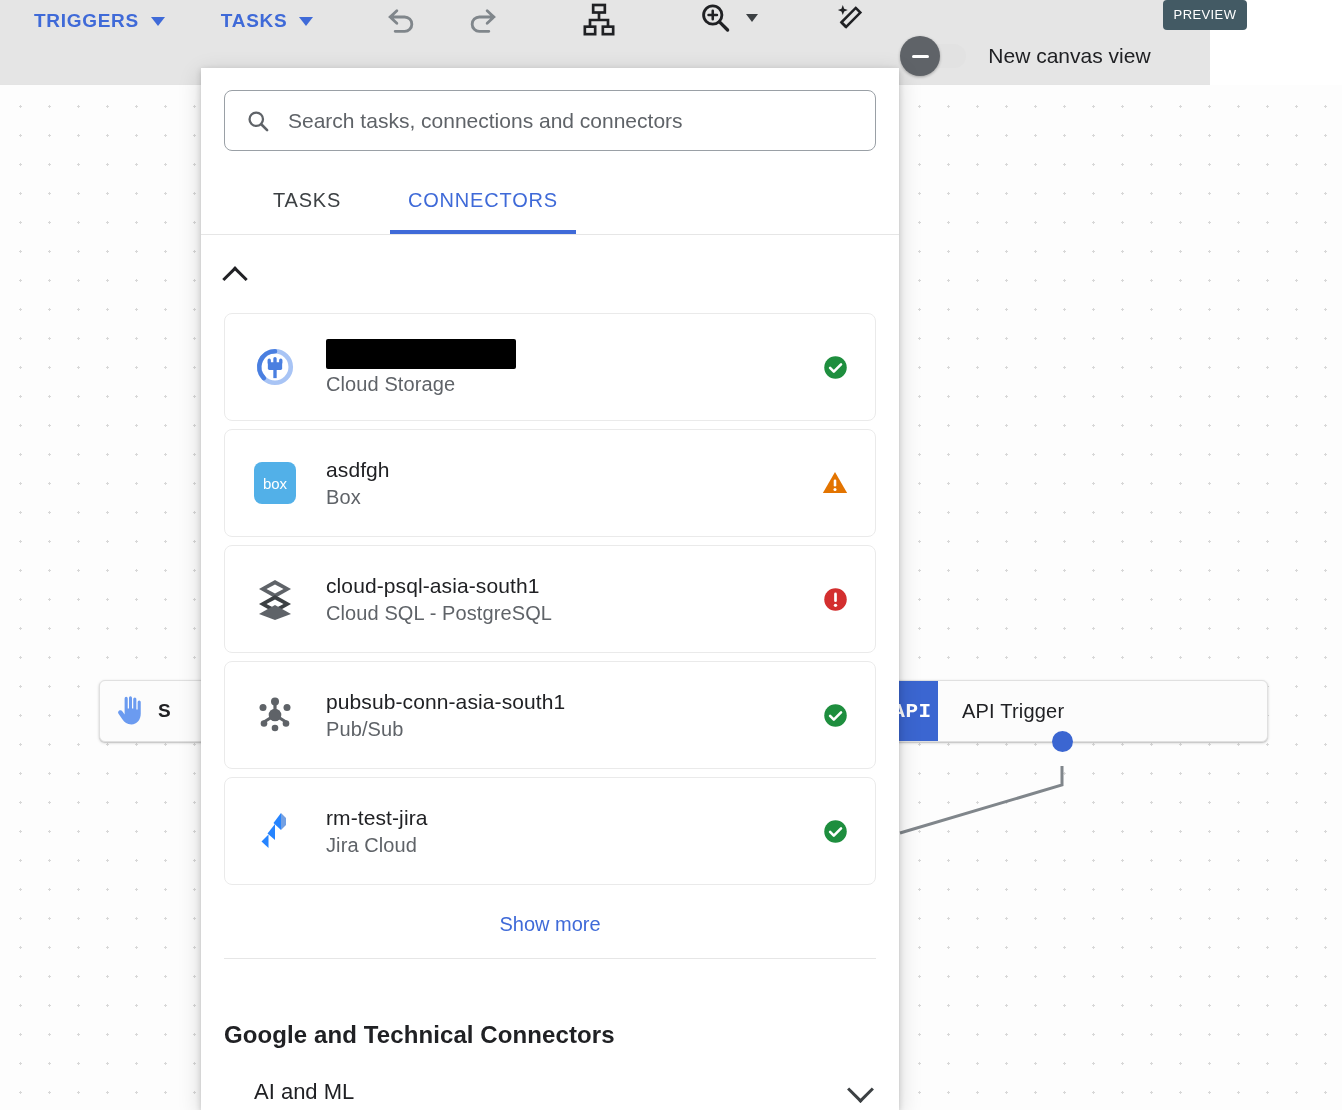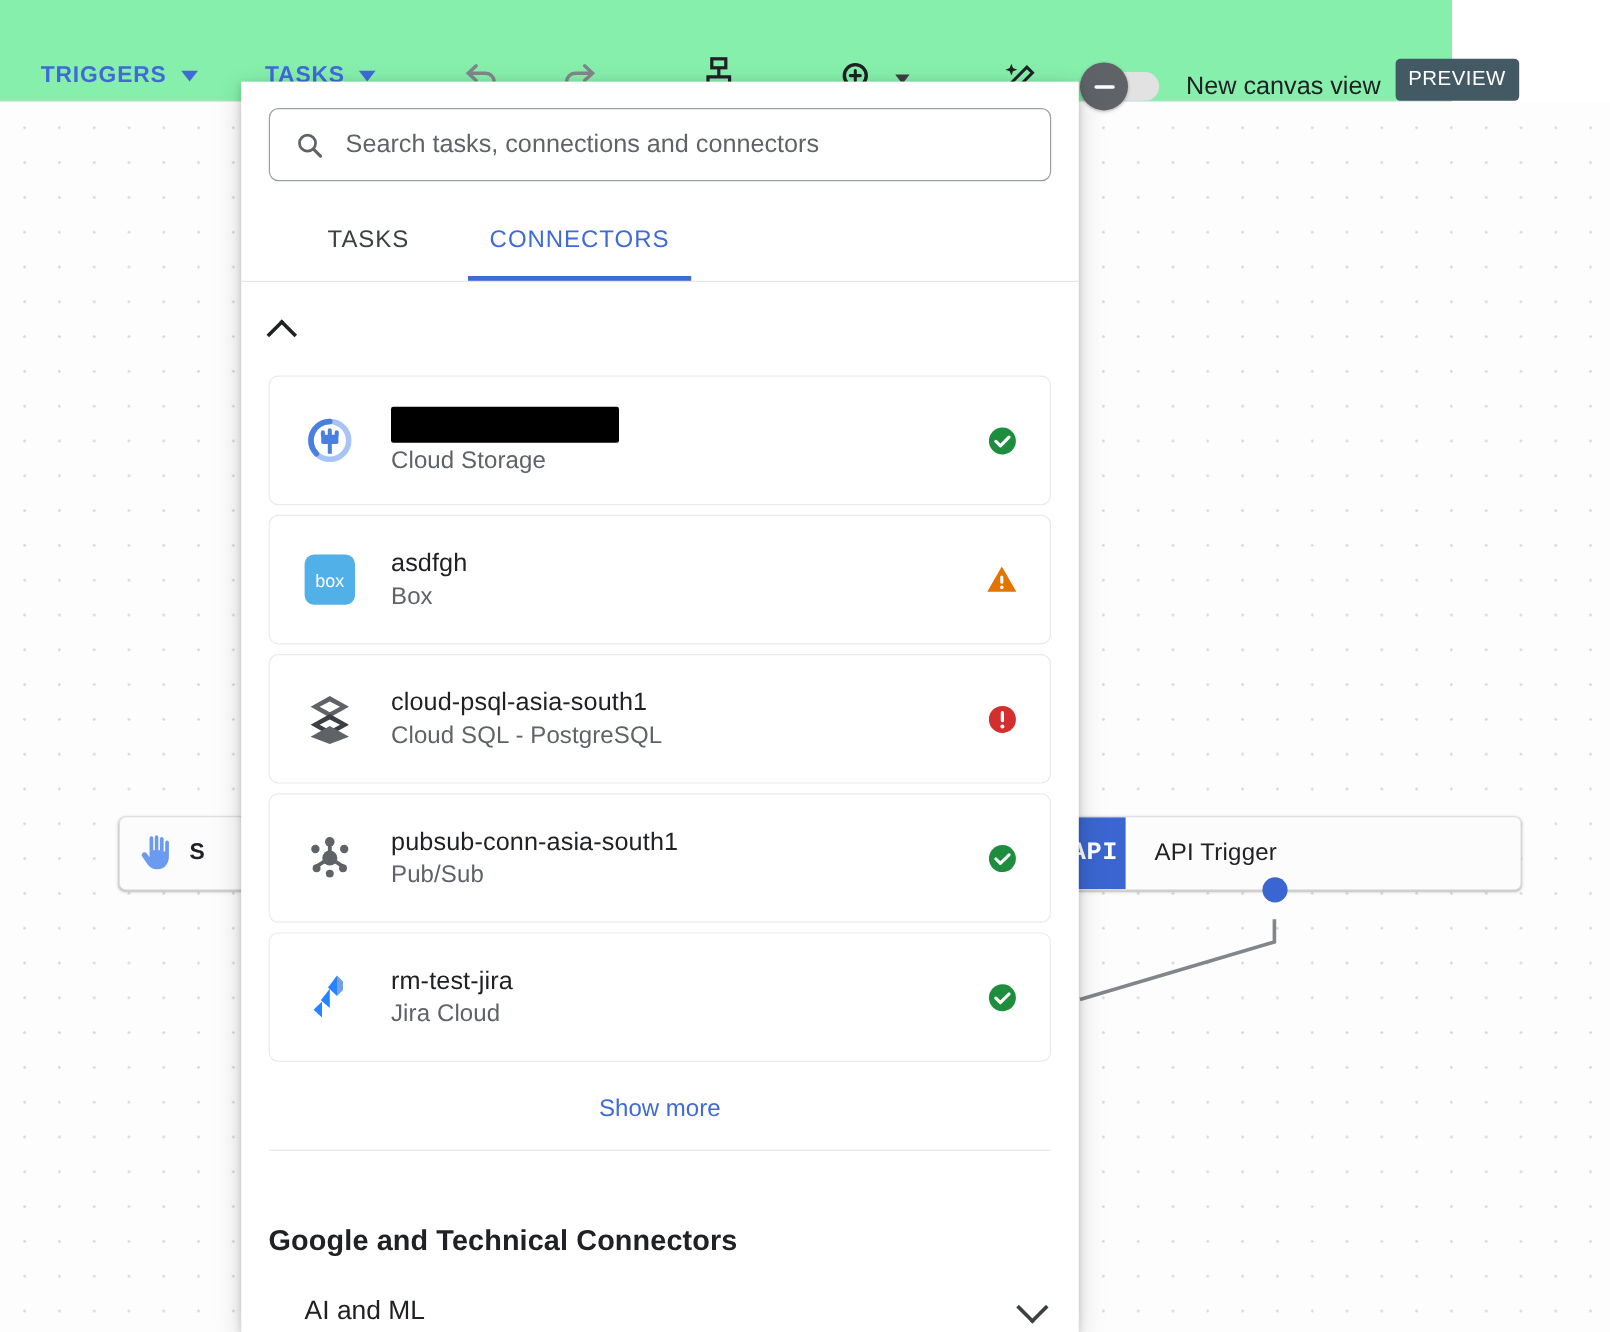--- a/index.html
+++ b/index.html
@@ -63,24 +63,24 @@
     background: #3b66d1;
   }
   #dot-api { left: 1052px; top: 646px; }
   #edge-svg { position: absolute; left: 0; top: 0; width: 1342px; height: 1025px; pointer-events: none; }
 
   
   #toolbar {
     position: absolute;
     left: 0; top: 0;
     width: 1210px; height: 85px;
-    background: #86efac;
+    background: #e5e5e5;
     border-bottom: 1px solid #e4e4e4;
     display: flex;
-    align-items: flex-end;
+    align-items: flex-start;
     z-index: 30;
   }
   .tb-menu {
     display: flex; align-items: center; gap: 12px;
     color: #3f6ad8;
     font-size: 19px; font-weight: bold; letter-spacing: .7px;
     cursor: pointer;
     padding: 10px 4px;
   }
   #triggers-menu { margin-left: 30px; }
@@ -143,21 +143,21 @@
     background: #ffffff;
     border-radius: 2px;
   }
   #canvas-view-label {
     font-size: 21px; color: #202124; white-space: nowrap;
   }
   #preview-badge {
     margin-left: 12px;
     background: #435a64;
     color: #ffffff;
-    font-size: 17px;
+    font-size: 13px;
     letter-spacing: .4px;
     padding: 7px 11px 8px 11px;
     border-radius: 4px;
     cursor: pointer;
   }
 
   
   #panel {
     position: absolute;
     left: 201px; top: 68px;

